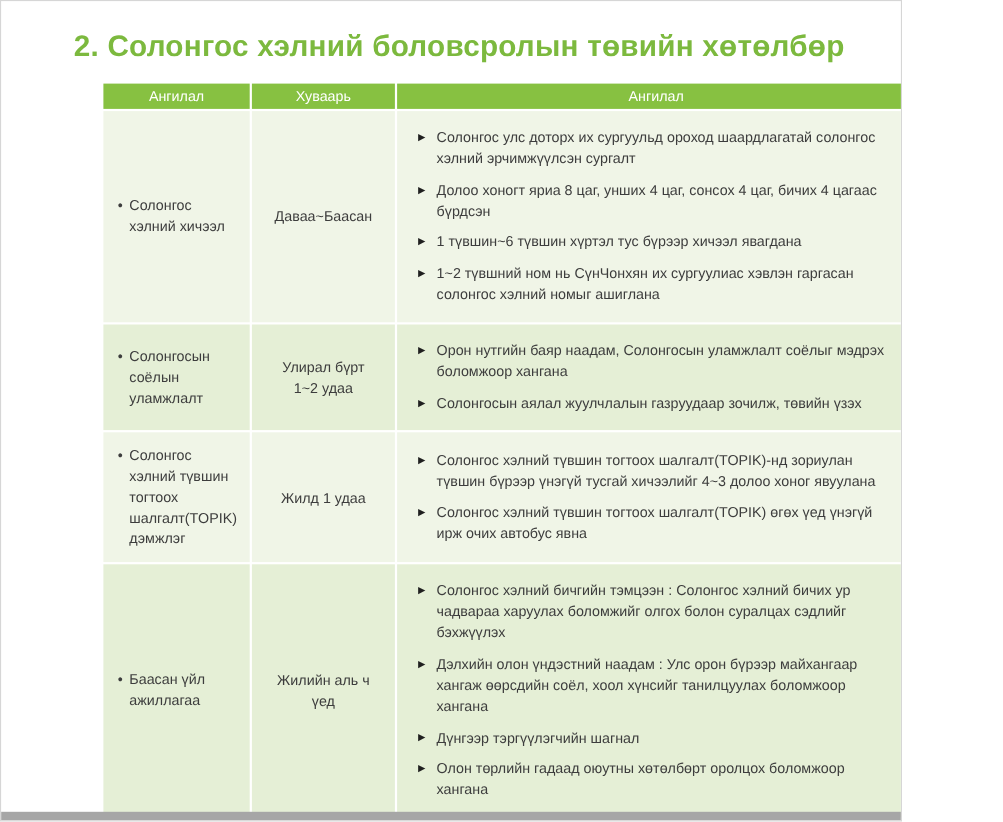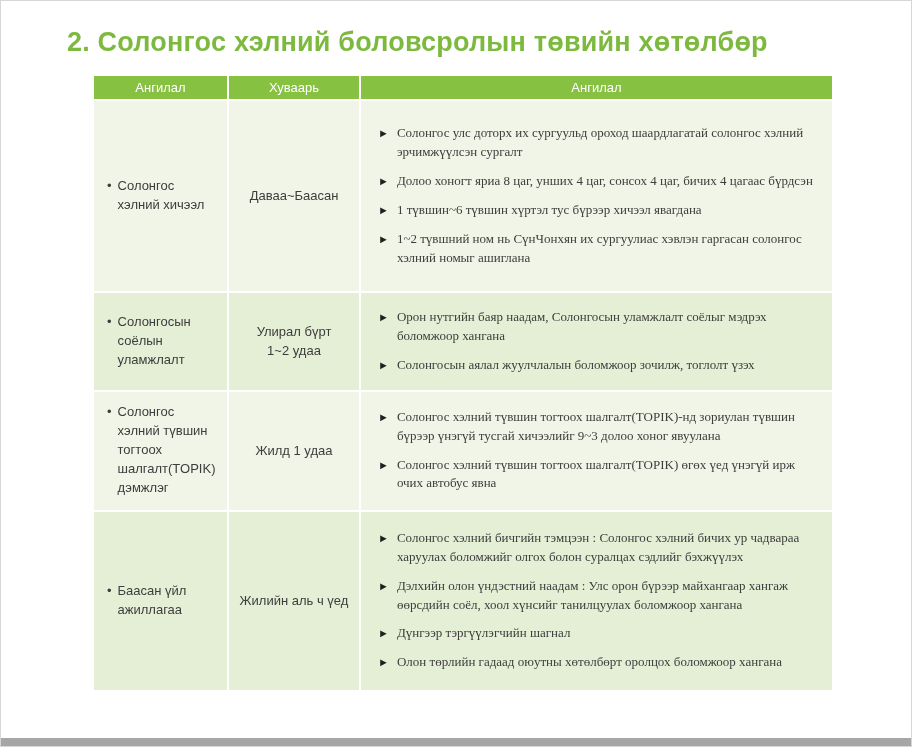--- a/index.html
+++ b/index.html
@@ -1,19 +1,19 @@
 <!DOCTYPE html>
 <html style="--accent-green: #7cb93e; --header-bg: #87c141; --row-light: #f0f5e7; --row-dark: #e5efd6; --footnote-blue: #2e74b5;"><head>
 <meta charset="utf-8">
 <style>
   * { box-sizing: border-box; }
   html, body { margin: 0; padding: 0; background: #ffffff; }
   .page {
     position: relative;
-    width: 912px;
+    width: 820px;
     height: 747px;
     background: #ffffff;
     border: 1px solid #d6d6d6;
     font-family: "Liberation Sans", "DejaVu Sans", sans-serif;
     color: #3d3d3d;
     overflow: hidden;
   }
   .page-title {
     margin: 26px 0 0 66px;
     font-size: 27px;
@@ -44,27 +44,27 @@
   tr.row-light td { background: var(--row-light, #f0f5e7); }
   tr.row-dark  td { background: var(--row-dark,  #e5efd6); }
   tr.r1 { height: 190px; }
   tr.r2 { height: 92px;  }
   tr.r3 { height: 118px; }
   tr.r4 { height: 178px; }
   td { vertical-align: middle; font-size: 13px; }
   td.cat-cell { padding: 10px 8px 10px 13px; }
   .cat-inner { display: flex; gap: 6px; align-items: flex-start; line-height: 1.45; }
   .cat-bullet { flex: 0 0 auto; }
-  td.sched-cell { text-align: center; padding: 6px 8px; line-height: 1.5; }
+  td.sched-cell { text-align: center; padding: 6px 20px; line-height: 1.5; }
   .sched-line { display: block; }
   td.content-cell { padding: 15px 16px 15px 17px; }
   .content-item { display: flex; gap: 8px; line-height: 1.45; margin: 0 0 10px 0; }
   .content-item:last-child { margin-bottom: 0; }
   .item-arrow { flex: 0 0 auto; font-size: 11px; color: #1f1f1f; padding-top: 2px; }
-  .item-text { flex: 1 1 auto; font-family: Liberation Serif, serif; }
+  .item-text { flex: 1 1 auto; }
   .bottom-edge {
     position: absolute;
     left: 0; right: 0; bottom: 0;
     height: 8px;
     background: #a6a6a6;
   }
 </style>
 </head>
 <body>
 
@@ -129,40 +129,40 @@
           <span class="sched-line">Улирал бүрт</span>
           <span class="sched-line">1~2 удаа</span>
         </td>
         <td class="content-cell">
           <div class="content-item">
             <span class="item-arrow">►</span>
             <span class="item-text">Орон нутгийн баяр наадам, Солонгосын уламжлалт соёлыг мэдрэх боломжоор хангана</span>
           </div>
           <div class="content-item">
             <span class="item-arrow">►</span>
-            <span class="item-text">Солонгосын аялал жуулчлалын боломжоор зочилж, тоглолт үзэх</span>
+            <span class="item-text">Солонгосын аялал жуулчлалын газруудаар зочилж, төвийн үзэх</span>
           </div>
         </td>
       </tr>
 
       <tr class="row-light r3">
         <td class="cat-cell">
           <div class="cat-inner">
             <span class="cat-bullet">•</span>
             <span>Солонгос хэлний түвшин тогтоох шалгалт(TOPIK) дэмжлэг</span>
           </div>
         </td>
         <td class="sched-cell">
           <span class="sched-line">Жилд 1 удаа</span>
           <span class="sched-line"></span>
         </td>
         <td class="content-cell">
           <div class="content-item">
             <span class="item-arrow">►</span>
-            <span class="item-text">Солонгос хэлний түвшин тогтоох шалгалт(TOPIK)-нд зориулан түвшин бүрээр үнэгүй тусгай хичээлийг 9~3 долоо хоног явуулана</span>
+            <span class="item-text">Солонгос хэлний түвшин тогтоох шалгалт(TOPIK)-нд зориулан түвшин бүрээр үнэгүй тусгай хичээлийг 4~3 долоо хоног явуулана</span>
           </div>
           <div class="content-item">
             <span class="item-arrow">►</span>
             <span class="item-text">Солонгос хэлний түвшин тогтоох шалгалт(TOPIK) өгөх үед үнэгүй ирж очих автобус явна</span>
           </div>
         </td>
       </tr>
 
       <tr class="row-dark r4">
         <td class="cat-cell">

